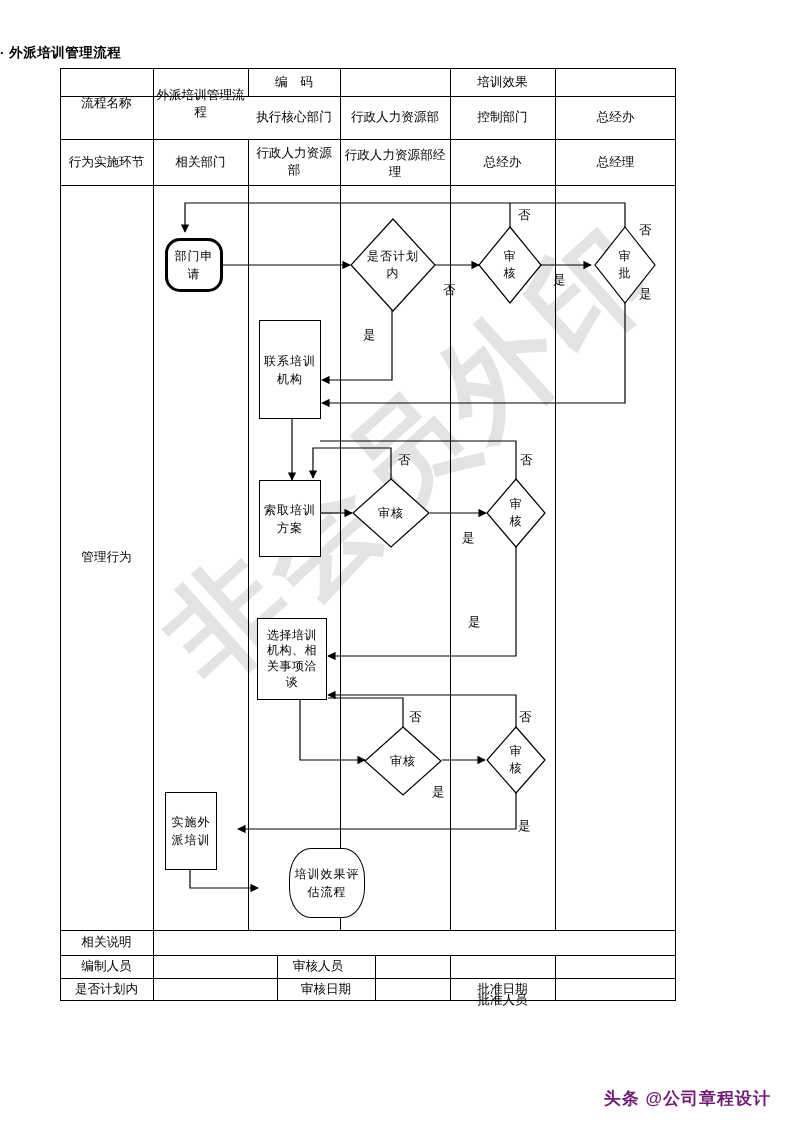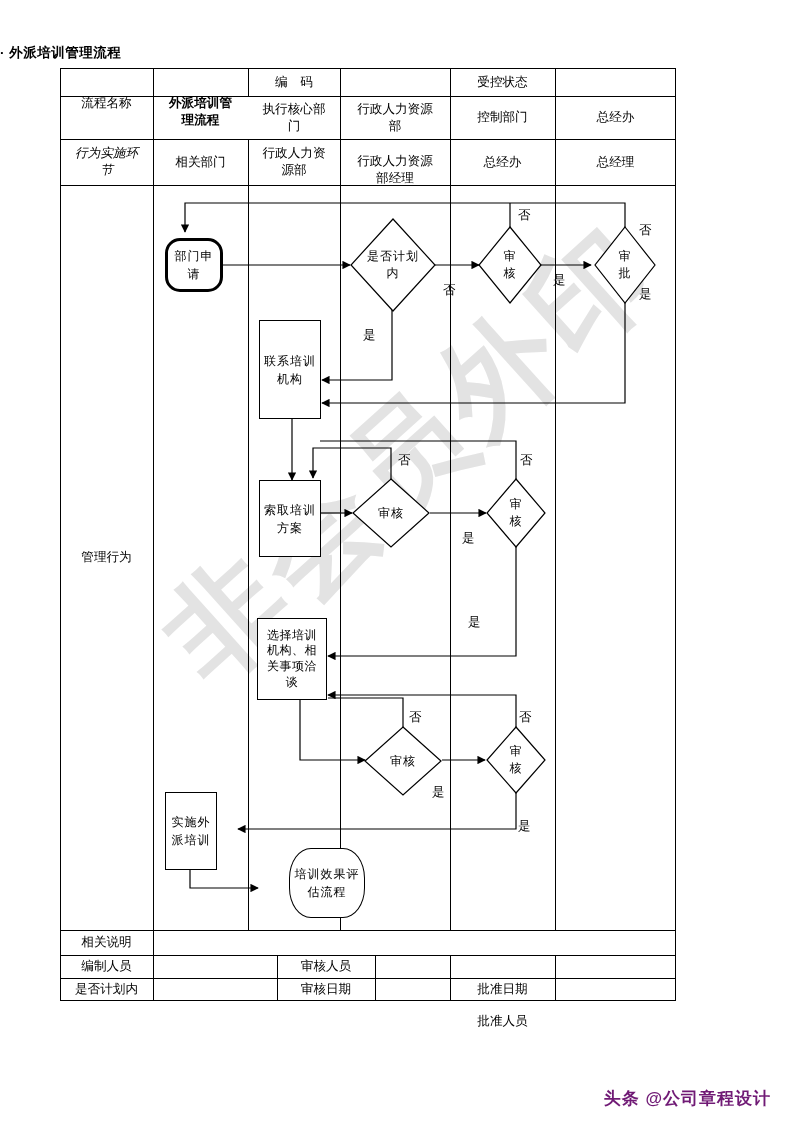--- a/index.html
+++ b/index.html
@@ -61,24 +61,24 @@
   }
 
   .cell {
     position: absolute;
     display: flex;
     align-items: center;
     justify-content: center;
     text-align: center;
     font-size: 12.6px;
     line-height: 1.35;
-    padding: 1px 14px;
+    padding: 1px 2px;
     z-index: 4;
   }
-  .cell.bold { font-weight: bold; margin-top: 8px; }
+  .cell.bold { font-weight: normal; }
 
   
   .vline, .hline {
     position: absolute;
     background: #000;
     z-index: 4;
   }
   .vline { width: 1.4px; }
   .hline { height: 1.4px; }
 
@@ -166,49 +166,49 @@
 <div class="vline" style="left:555px; top:955px; height:46px;"></div>
 
 <div class="cell" style="left: 60px; top: 68px; width: 93px; height: 71px; flex-direction: column; white-space: normal;">流程名称</div>
 
 <div class="cell bold" style="left: 153px; top: 68px; width: 95px; height: 71px; white-space: normal;">外派培训管理流程</div>
 
 <div class="cell" style="left:248px; top:68px; width:92px; height:28px;">编　码</div>
 
 <div class="cell" style="left:340px; top:68px; width:110px; height:28px;"></div>
 
-<div class="cell" style="left:450px; top:68px; width:105px; height:28px;">受控状态</div>
+<div class="cell" style="left:450px; top:68px; width:105px; height:28px;">培训效果</div>
 
 <div class="cell" style="left:555px; top:68px; width:121px; height:28px;"></div>
 
 <div class="cell" style="left:248px; top:96px; width:92px; height:43px;">执行核心部门</div>
 
 <div class="cell" style="left: 340px; top: 96px; width: 110px; height: 43px; white-space: normal;">行政人力资源部</div>
 
 <div class="cell" style="left:450px; top:96px; width:105px; height:43px;">控制部门</div>
 
 <div class="cell" style="left:555px; top:96px; width:121px; height:43px;">总经办</div>
 
-<div class="cell" style="left: 60px; top: 139px; width: 93px; height: 46px; white-space: normal; font-style: italic;">行为实施环节</div>
+<div class="cell" style="left: 60px; top: 139px; width: 93px; height: 46px; white-space: normal;">行为实施环节</div>
 <div class="cell" style="left:153px; top:139px; width:95px; height:46px;">相关部门</div>
 <div class="cell" style="left: 248px; top: 139px; width: 92px; height: 46px; white-space: normal;">行政人力资源部</div>
-<div class="cell" style="left: 340px; top: 147px; width: 110px; height: 46px; white-space: normal;">行政人力资源部经理</div>
+<div class="cell" style="left: 340px; top: 141px; width: 110px; height: 46px; white-space: normal;">行政人力资源部经理</div>
 <div class="cell" style="left:450px; top:139px; width:105px; height:46px;">总经办</div>
 <div class="cell" style="left:555px; top:139px; width:121px; height:46px;">总经理</div>
 
 <div class="cell" style="left:60px; top:185px; width:93px; height:745px; writing-mode:horizontal-tb;">管理​行为</div>
 
 <div class="cell" style="left:60px; top:930px; width:93px; height:25px;">相关说明</div>
 <div class="cell" style="left:153px; top:930px; width:523px; height:25px;"></div>
 
 <div class="cell" style="left:60px; top:955px; width:93px; height:23px;">编制人员</div>
 <div class="cell" style="left:153px; top:955px; width:124px; height:23px;"></div>
-<div class="cell" style="left:277px; top:955px; width:98px; height:23px;">审核人员</div>
+<div class="cell" style="left:269px; top:955px; width:98px; height:23px;">审核人员</div>
 <div class="cell" style="left:375px; top:955px; width:75px; height:23px;"></div>
-<div class="cell" style="left:450px; top:1011px; width:105px; height:23px;font-family:Liberation Mono, monospace;">批准人员</div>
+<div class="cell" style="left:450px; top:989px; width:105px; height:23px;">批准人员</div>
 <div class="cell" style="left:555px; top:955px; width:121px; height:23px;"></div>
 
 <div class="cell" style="left:60px; top:978px; width:93px; height:23px;">是否计划内</div>
 <div class="cell" style="left:153px; top:978px; width:124px; height:23px;"></div>
 <div class="cell" style="left:277px; top:978px; width:98px; height:23px;">审核日期</div>
 <div class="cell" style="left:375px; top:978px; width:75px; height:23px;"></div>
 <div class="cell" style="left:450px; top:978px; width:105px; height:23px;">批准日期</div>
 <div class="cell" style="left:555px; top:978px; width:121px; height:23px;"></div>
 
 <svg id="flow" viewBox="0 0 793 1122">

